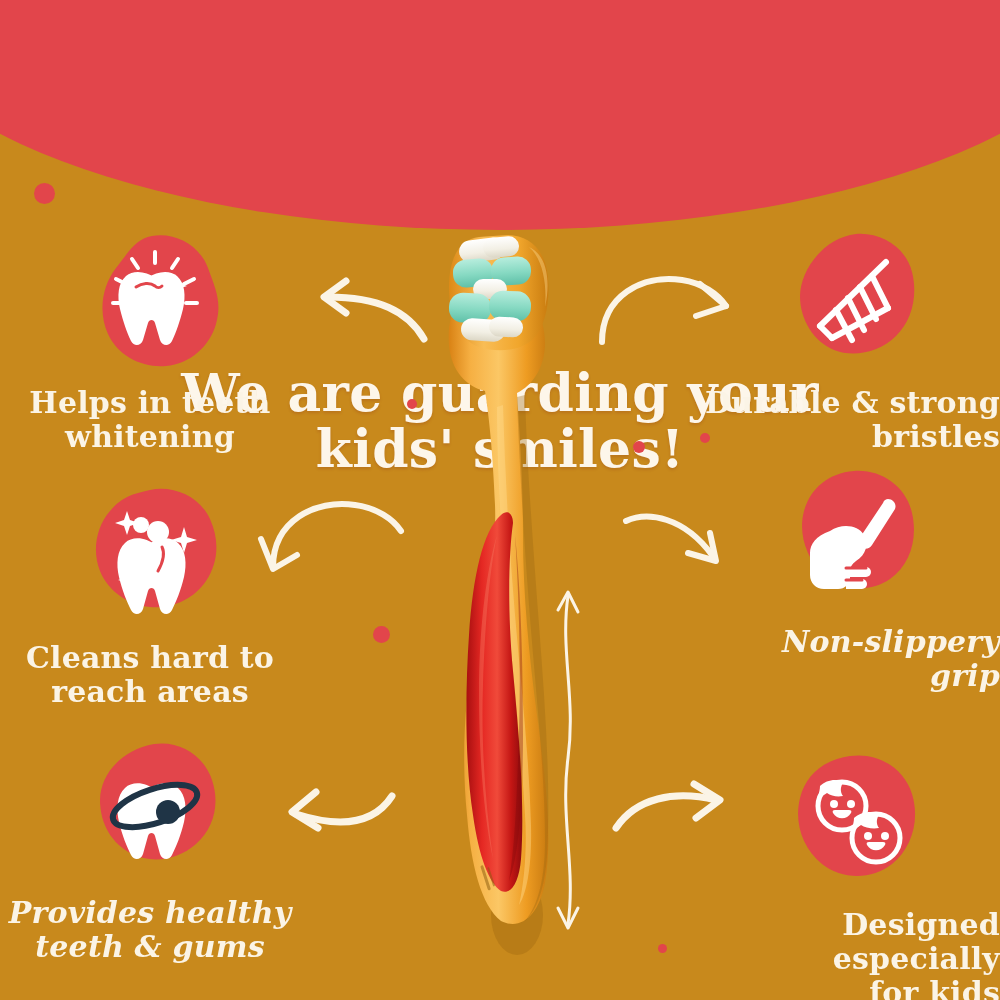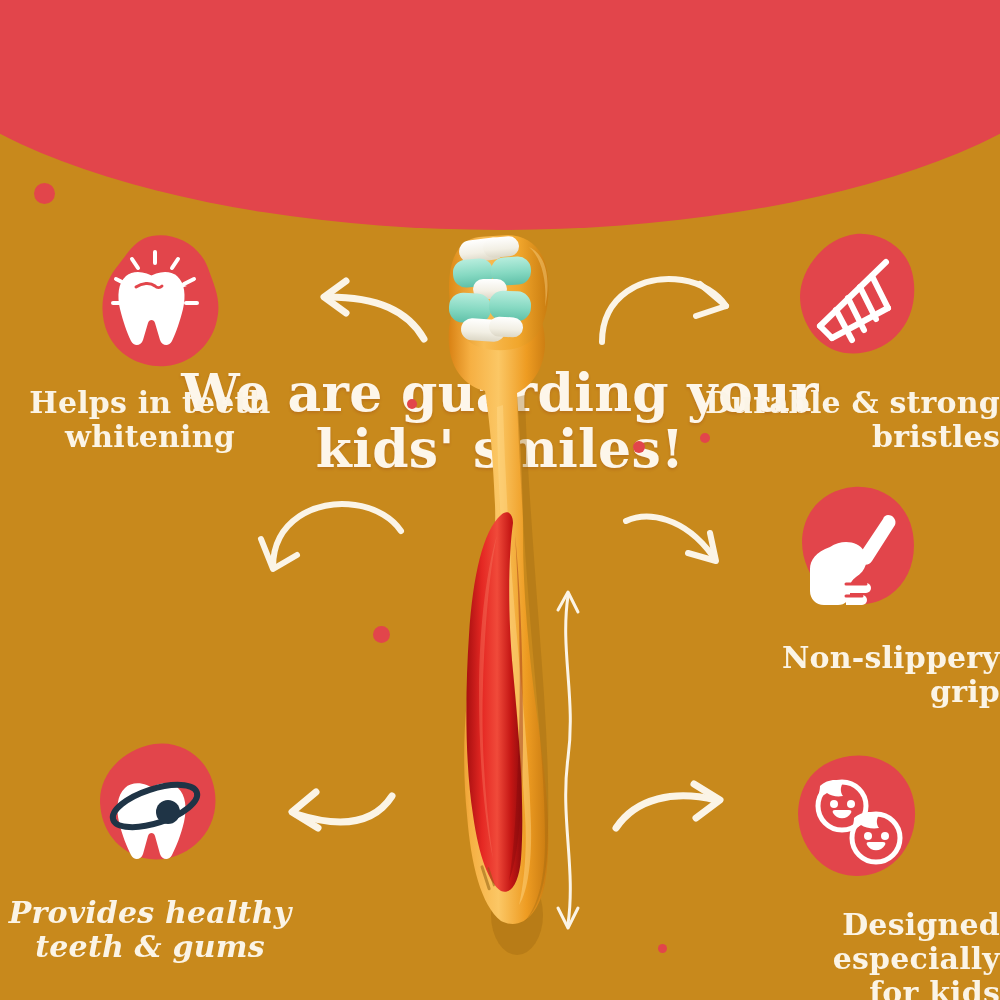--- a/index.html
+++ b/index.html
@@ -77,21 +77,21 @@
   }
 
   
   .feature.left  { left: 0px; }
   .feature.right { left: 700px; text-align: right; }
 
   .f-tl { top: 230px; }
   .f-ml { top: 485px; }
   .f-bl { top: 740px; font-style: italic; }
   .f-tr { top: 230px; }
-  .f-mr { top: 485px; }
+  .f-mr { top: 469px; font-style: italic; }
   .f-br { top: 752px; }
 
   .feature.left .blob-wrap  { margin-left: 80px; }
   .feature.right .blob-wrap { margin-left: 80px; }
 
   
   .arrow {
     position: absolute;
     z-index: 3;
     pointer-events: none;
@@ -158,20 +158,38 @@
 whitening</div>
   </div>
 
   <div class="arrow" style="left:300px; top:275px;">
     <svg width="130" height="70" viewBox="0 0 130 70">
       <path d="M124 64C108 36 78 22 28 22" stroke="#FBF4E6" stroke-width="7" fill="none" stroke-linecap="round"></path>
       <path d="M46 6 24 22l22 16" stroke="#FBF4E6" stroke-width="7" fill="none" stroke-linecap="round" stroke-linejoin="round"></path>
     </svg>
   </div>
 
+  <div class="feature left f-ml">
+    <div class="blob-wrap">
+      <svg viewBox="0 0 150 150">
+        <path fill="#E2454B" d="M70 5C94 0 120 12 130 34c10 22 8 44-4 62-12 18-34 28-56 26-22-2-42-16-50-36-8-20-4-44 10-60C42 12 52 9 70 5Z"></path>
+        <g fill="#FFFFFF">
+          <path d="M75 60c-9-8-23-9-30-2-8 7-9 21-6 34 3 13 8 25 12 33 3 6 10 5 12-1l5-18c1-4 6-4 7 0l5 18c2 6 9 7 12 1 4-8 9-20 12-33 3-13 2-27-6-34-7-7-21-6-30 2Z"></path>
+          <path d="M82 62c3 6 1 15-4 24" stroke="#E2454B" stroke-width="3" fill="none" stroke-linecap="round"></path>
+          <circle cx="61" cy="40" r="8"></circle>
+          <circle cx="78" cy="47" r="11"></circle>
+          <path d="M47 26l3 9 9 3-9 3-3 9-3-9-9-3 9-3 3-9Z"></path>
+          <path d="M104 42l3 10 10 3-10 3-3 10-3-10-10-3 10-3 3-10Z"></path>
+          <path d="M47 86l2 7 7 2-7 2-2 7-2-7-7-2 7-2 2-7Z"></path>
+        </g>
+      </svg>
+    </div>
+    <div class="feature-label">Cleans hard to
+reach areas</div>
+  </div>
 
   <div class="arrow" style="left:255px; top:495px;">
     <svg width="150" height="80" viewBox="0 0 150 80">
       <path d="M18 72C18 26 60 4 100 10c22 3 38 14 46 26" stroke="#FBF4E6" stroke-width="6" fill="none" stroke-linecap="round"></path>
       <path d="M6 44l12 30 24-14" stroke="#FBF4E6" stroke-width="6" fill="none" stroke-linecap="round" stroke-linejoin="round"></path>
     </svg>
   </div>
 
   <div class="feature left f-bl">
     <div class="blob-wrap">

